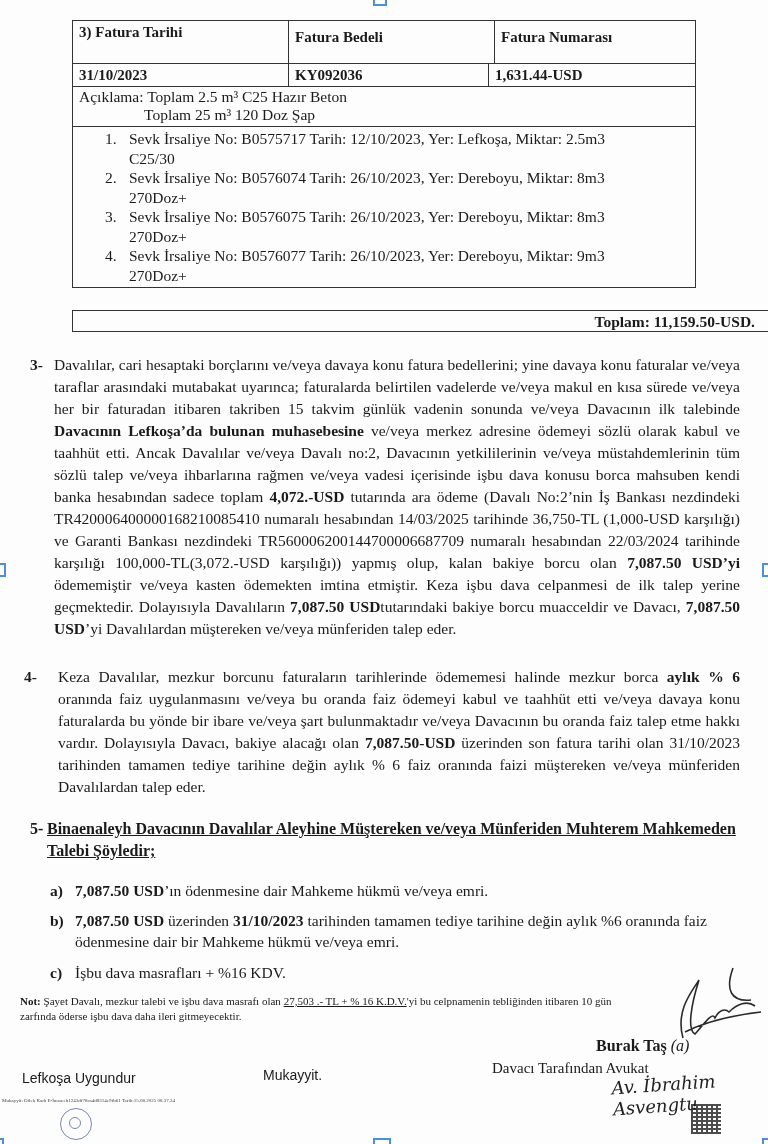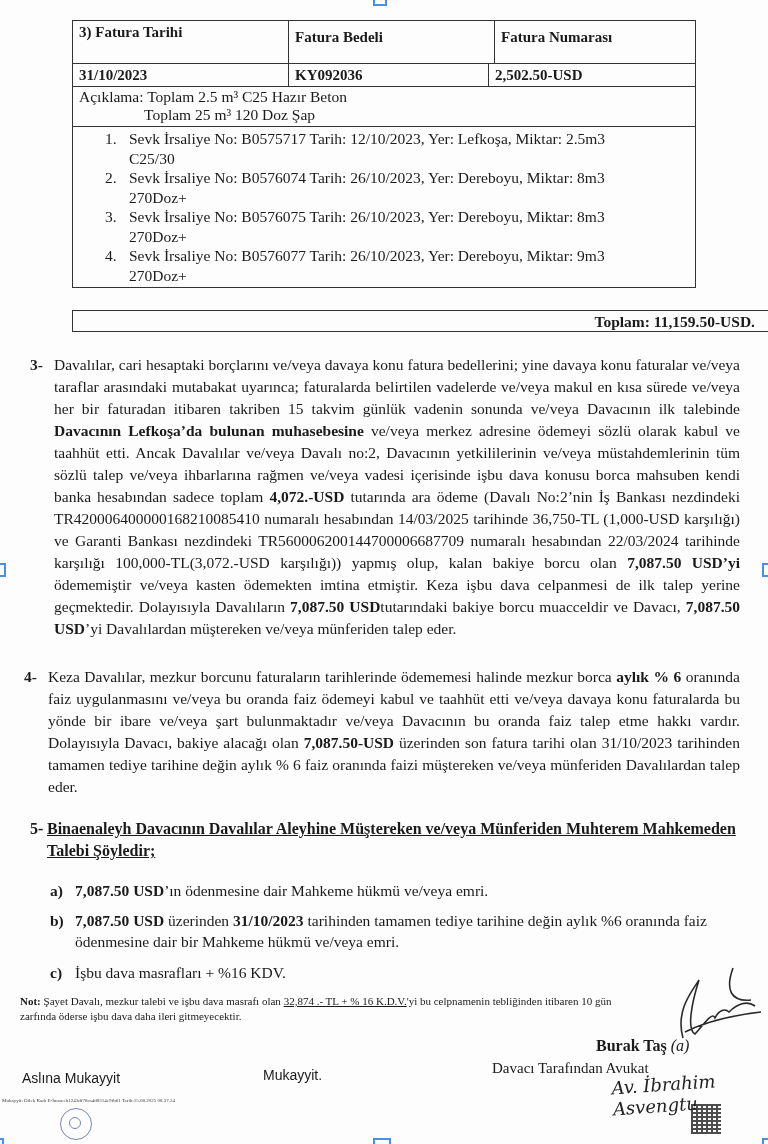--- a/index.html
+++ b/index.html
@@ -57,21 +57,21 @@
 
 <div class="inv">
   <div class="inv-row hdr">
     <div class="inv-cell c1">3) Fatura Tarihi</div>
     <div class="inv-cell c3">Fatura Bedeli</div>
     <div class="inv-cell c2">Fatura Numarası</div>
   </div>
   <div class="inv-row val">
     <div class="inv-cell c1">31/10/2023</div>
     <div class="inv-cell c2">KY092036</div>
-    <div class="inv-cell c3">2,502.50-USD</div>
+    <div class="inv-cell c3">1,631.44-USD</div>
   </div>
   <div class="desc">
     <div>Açıklama: Toplam 2.5 m³ C25 Hazır Beton</div>
     <div class="indent">Toplam 25 m³ 120 Doz Şap</div>
   </div>
   <div class="list">
     <div class="it">
         <span class="num">1.</span>
         <span><span>Sevk İrsaliye No: B0575717 Tarih: 12/10/2023, Yer: Lefkoşa,    Miktar: 2.5m3</span><br><span>C25/30</span></span>
       </div>
@@ -93,21 +93,21 @@
 
 <div class="para" style="top:354px;">
   <span class="pn">3-</span>
   <div class="pt">
     <span>Davalılar, cari hesaptaki borçlarını ve/veya davaya konu fatura bedellerini; yine davaya konu faturalar ve/veya taraflar arasındaki mutabakat uyarınca; faturalarda belirtilen vadelerde ve/veya makul en kısa sürede ve/veya  her bir faturadan itibaren takriben 15 takvim günlük vadenin sonunda ve/veya Davacının ilk talebinde </span><b>Davacının Lefkoşa’da bulunan muhasebesine</b><span> ve/veya merkez adresine ödemeyi sözlü olarak kabul ve taahhüt etti.  Ancak Davalılar ve/veya Davalı no:2, Davacının yetkililerinin ve/veya müstahdemlerinin tüm sözlü talep ve/veya ihbarlarına rağmen ve/veya vadesi içerisinde işbu dava konusu borca mahsuben kendi banka hesabından sadece toplam </span><b>4,072.-USD</b><span> tutarında ara ödeme (Davalı No:2’nin İş Bankası nezdindeki TR420006400000168210085410 numaralı hesabından 14/03/2025 tarihinde 36,750-TL (1,000-USD karşılığı) ve Garanti Bankası nezdindeki TR560006200144700006687709 numaralı hesabından 22/03/2024 tarihinde karşılığı 100,000-TL(3,072.-USD karşılığı)) yapmış olup, kalan bakiye borcu olan </span><b>7,087.50 USD’yi</b><span> ödememiştir ve/veya kasten ödemekten imtina etmiştir. Keza işbu dava celpanmesi de ilk talep yerine geçmektedir. Dolayısıyla Davalıların </span><b>7,087.50 USD</b><span>tutarındaki bakiye borcu muacceldir ve Davacı, </span><b>7,087.50 USD</b><span>’yi Davalılardan müştereken ve/veya münferiden talep eder.</span>
   </div>
 </div>
 
 <div class="para" style="top:666px;">
   <span class="pn" style="left:-6px;">4-</span>
-  <div class="pt" style="margin-left:18px;">
+  <div class="pt" style="margin-left:28px;">
     <span>Keza Davalılar, mezkur borcunu faturaların tarihlerinde ödememesi halinde mezkur borca </span><b>aylık % 6</b><span> oranında faiz uygulanmasını ve/veya bu oranda faiz ödemeyi kabul ve taahhüt etti ve/veya davaya konu faturalarda bu yönde bir ibare ve/veya şart bulunmaktadır ve/veya Davacının bu oranda faiz talep etme hakkı vardır. Dolayısıyla Davacı, bakiye alacağı olan </span><b>7,087.50-USD</b><span> üzerinden son fatura tarihi olan 31/10/2023 tarihinden tamamen tediye tarihine değin aylık % 6  faiz oranında  faizi müştereken ve/veya münferiden Davalılardan talep eder.</span>
   </div>
 </div>
 
 <div class="head5">
   <span class="pn" style="position:absolute;left:0;">5-</span>
   <div class="ht">Binaenaleyh Davacının Davalılar Aleyhine Müştereken ve/veya Münferiden Muhterem Mahkemeden Talebi Şöyledir;</div>
 </div>
 
 <div class="sub" style="top:880px;">
@@ -117,30 +117,30 @@
 <div class="sub" style="top:910px;">
   <span class="lbl">b)</span>
   <div class="st"><b>7,087.50 USD</b><span> üzerinden </span><b>31/10/2023</b><span> tarihinden tamamen tediye tarihine  değin aylık %6 oranında faiz ödenmesine dair bir Mahkeme hükmü ve/veya emri.</span></div>
 </div>
 <div class="sub" style="top:962px;">
   <span class="lbl">c)</span>
   <div class="st">İşbu dava masrafları + %16 KDV.</div>
 </div>
 
 <div class="note">
-  <b>Not:</b><span> Şayet Davalı, mezkur talebi ve  işbu  dava  masrafı  olan </span><span class="u">32,874 .- TL + % 16 K.D.V.</span><span>'yi bu celpnamenin tebliğinden  itibaren 10  gün zarfında  öderse  işbu  dava daha ileri  gitmeyecektir.</span>
+  <b>Not:</b><span> Şayet Davalı, mezkur talebi ve  işbu  dava  masrafı  olan </span><span class="u">27,503 .- TL + % 16 K.D.V.</span><span>'yi bu celpnamenin tebliğinden  itibaren 10  gün zarfında  öderse  işbu  dava daha ileri  gitmeyecektir.</span>
 </div>
 
 <svg class="abs" style="left:655px;top:960px;" width="110" height="82">
   <path d="M28 78 C20 50, 38 30, 44 20 M44 20 C36 45, 32 70, 40 74 C52 60, 58 52, 60 58 C64 50, 70 48, 74 52 C82 44, 92 40, 100 46 M78 8 C70 30, 76 42, 96 40 M30 72 C50 62, 80 55, 106 52" stroke="#2a2a2a" stroke-width="1.6" fill="none"></path>
 </svg>
 <div class="abs" style="left:596px;top:1037px;font-weight:bold;font-size:16px;">
   <span>Burak Taş</span>
   <span style="font-weight:normal;font-style:italic;">(a)</span>
 </div>
 <div class="abs" style="left:492px;top:1060px;font-size:15px;">Davacı Tarafından  Avukat</div>
 <div class="abs" style="left:612px;top:1072px;font-size:18px;font-style:italic;font-family:'DejaVu Serif',serif;color:#222;transform:rotate(-4deg);">Av. İbrahim Asvengtu</div>
 <div class="qr"></div>
 
-<div class="abs" style="left:22px;top:1070px;font-family:'Liberation Sans',sans-serif;font-size:14px;">Aslına Mukayyit</div>
+<div class="abs" style="left:22px;top:1070px;font-family:'Liberation Sans',sans-serif;font-size:14px;">Lefkoşa Uygundur</div>
 <div class="abs" style="left:263px;top:1067px;font-family:'Liberation Sans',sans-serif;font-size:14px;">Mukayyit.</div>
 <div class="abs" style="left:2px;top:1098px;font-size:5px;color:#444;white-space:nowrap;">Mukayyit: Dilek Kadı E-İmza:eb1243df78ca4d8314e9fb61 Tarih:15.08.2025 08.37.24</div>
 <div class="stamp"></div>
 
 </body></html>

